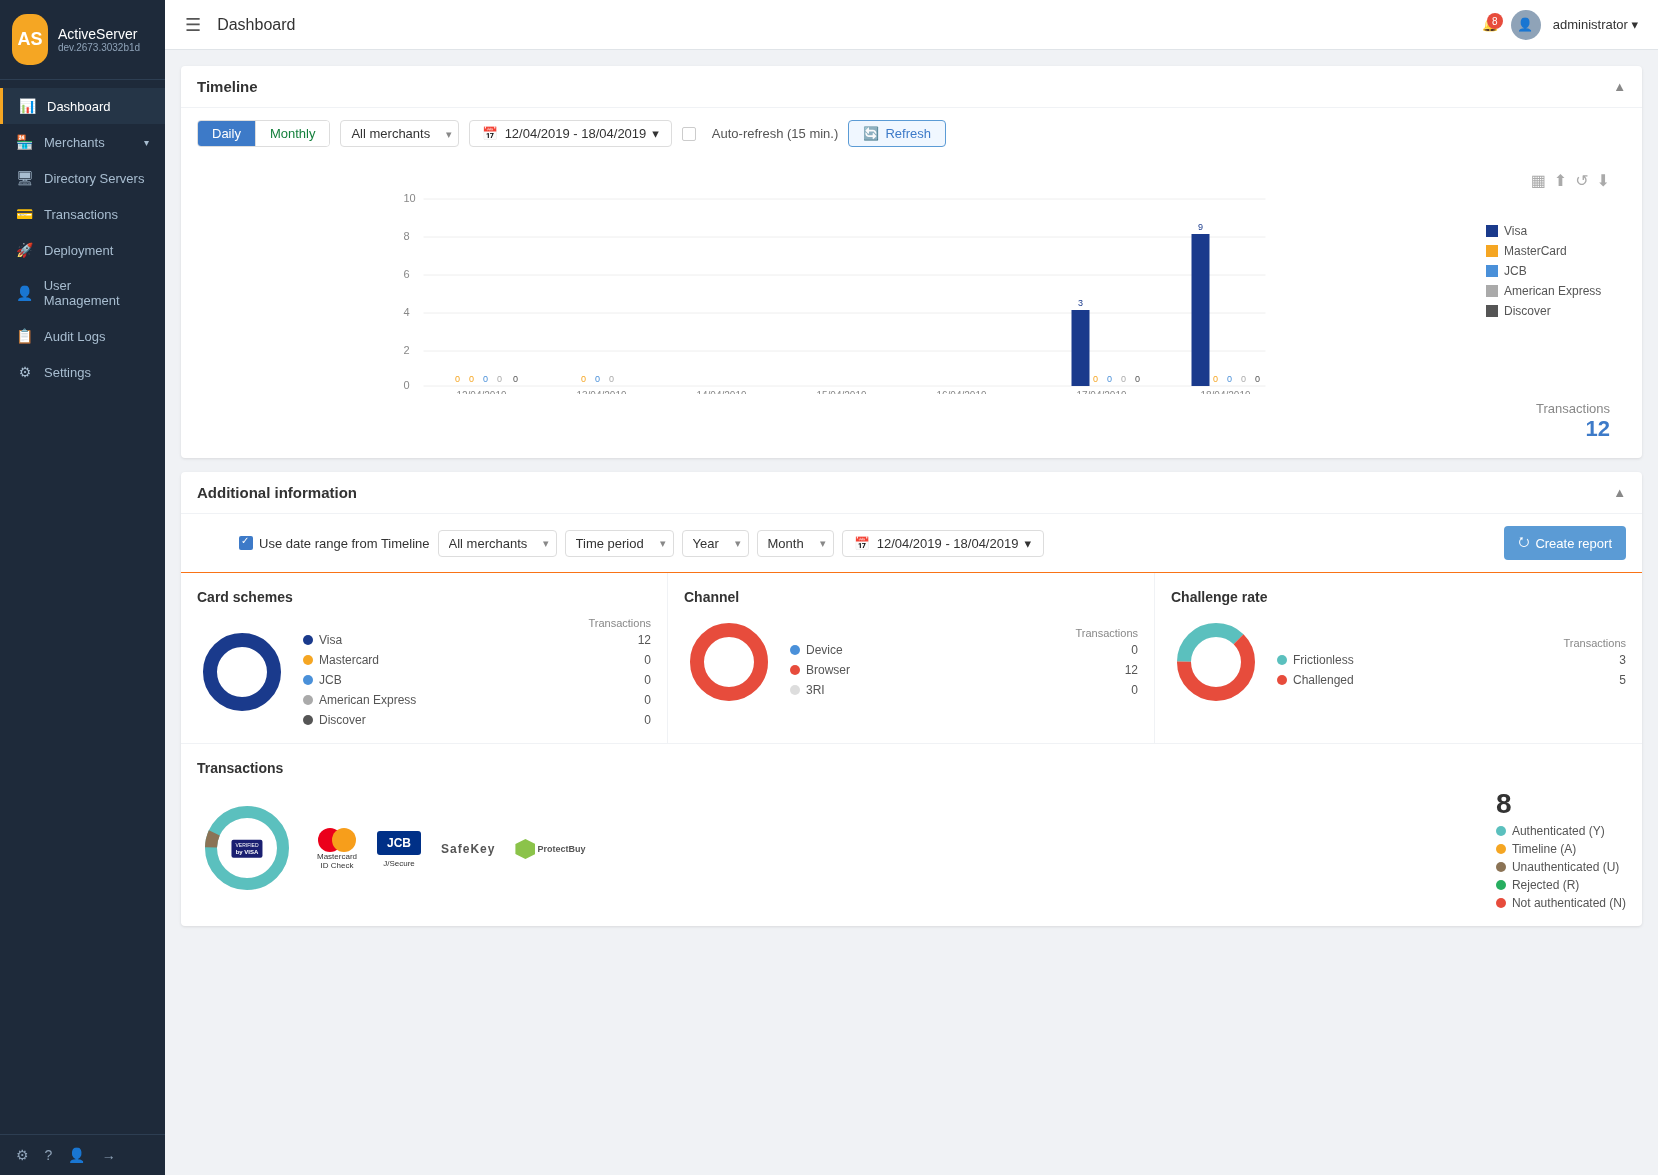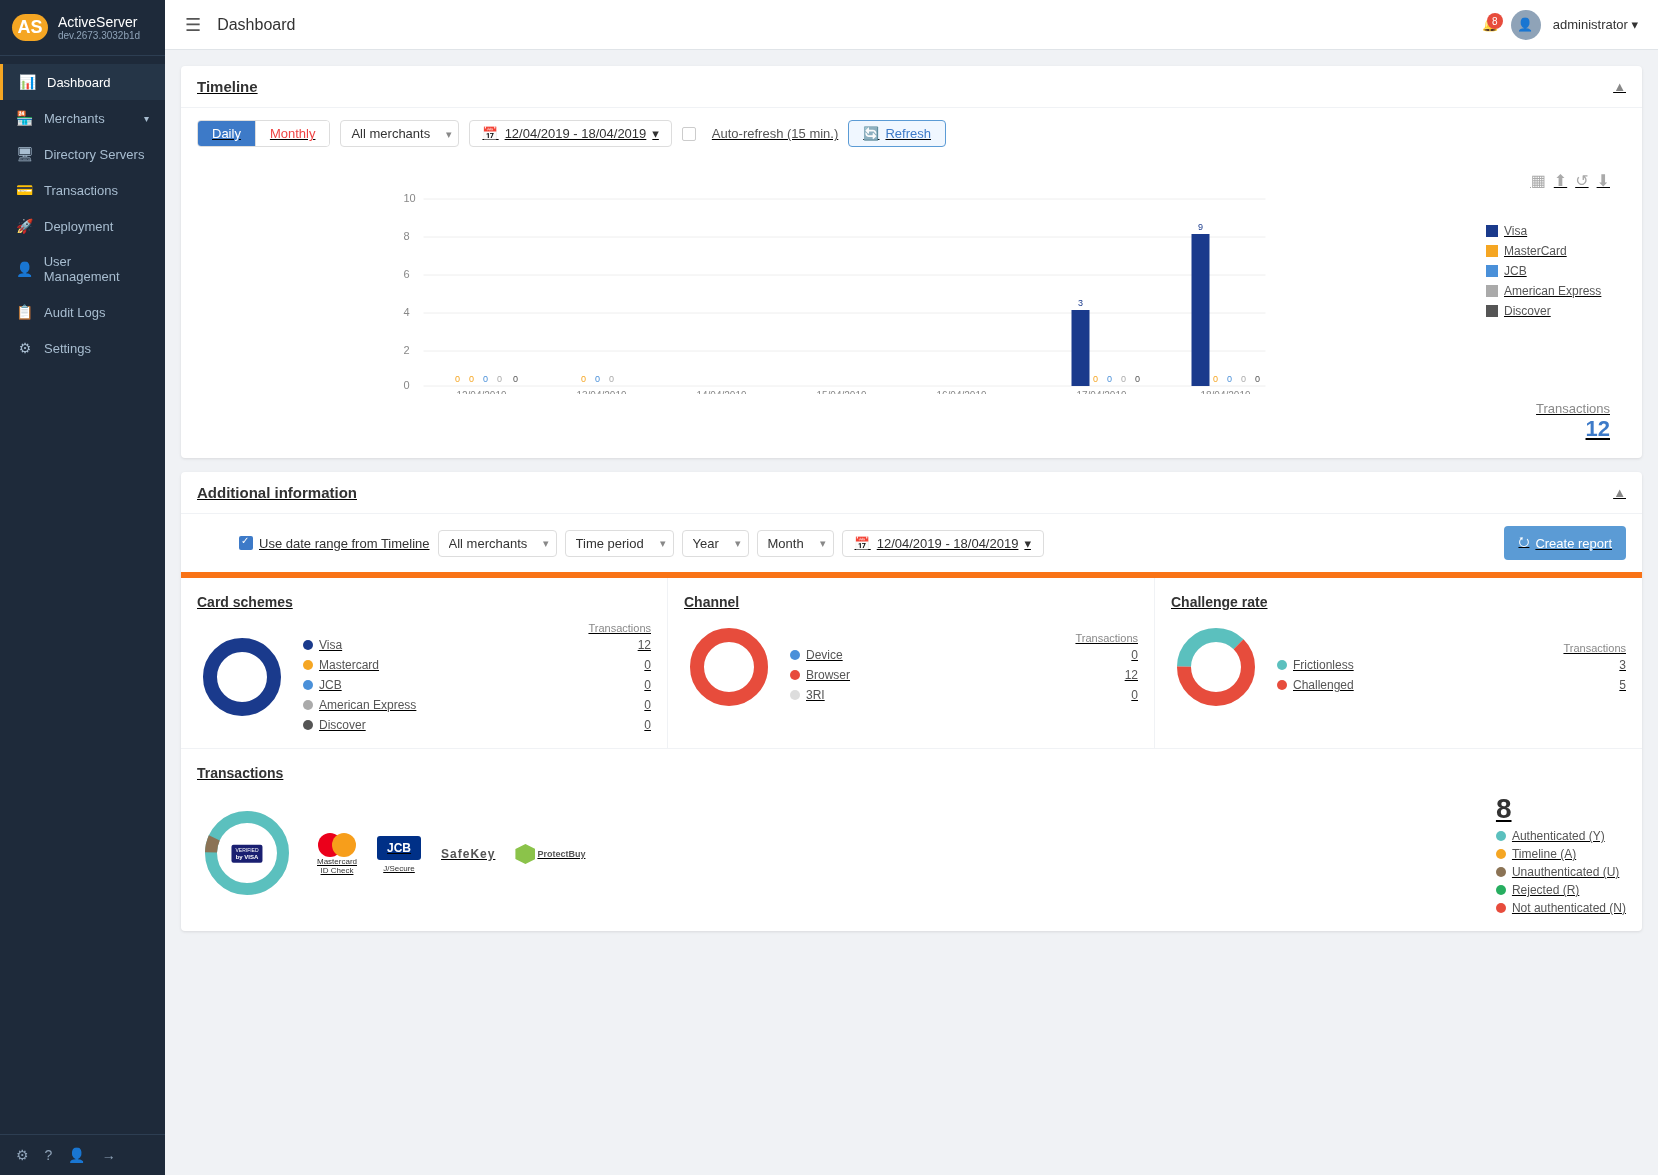--- a/index.html
+++ b/index.html
@@ -1,21 +1,21 @@
 <!DOCTYPE html>
 <html><head>
   <meta charset="utf-8">
   <style>
     * { box-sizing: border-box; margin: 0; padding: 0; }
     body { font-family: 'Segoe UI', Arial, sans-serif; font-size: 13px; background: #f0f2f5; display: flex; height: 100vh; overflow: hidden; }
 
     
     .sidebar { width: 165px; min-width: 165px; background: #1e2a3a; color: #fff; display: flex; flex-direction: column; height: 100vh; }
     .sidebar-header { padding: 14px 12px; display: flex; align-items: center; gap: 10px; border-bottom: 1px solid #2d3e52; }
-    .sidebar-logo { width: 36px; height: 27px; background: #f5a623; border-radius: 15px; display: flex; align-items: center; justify-content: center; font-weight: bold; font-size: 18px; color: #fff; flex-shrink: 0; }
+    .sidebar-logo { width: 36px; height: 51px; background: #f5a623; border-radius: 15px; display: flex; align-items: center; justify-content: center; font-weight: bold; font-size: 18px; color: #fff; flex-shrink: 0; }
     .sidebar-brand { display: flex; flex-direction: column; }
     .sidebar-brand-name { font-size: 14px; font-weight: 400; color: #fff; }
     .sidebar-brand-sub { font-size: 10px; color: #8fa3b8; }
     .sidebar-nav { flex: 1; padding: 8px 0; overflow-y: auto; }
     .nav-item { display: flex; align-items: center; gap: 10px; padding: 10px 16px; cursor: pointer; color: #a8bdd0; font-size: 13px; position: relative; }
     .nav-item.active { background: #253547; color: #fff; border-left: 3px solid #f5a623; }
     .nav-item .nav-icon { width: 18px; text-align: center; font-size: 14px; }
     .nav-item .chevron { margin-left: auto; font-size: 10px; }
     .sidebar-footer { padding: 12px 16px; display: flex; gap: 16px; border-top: 1px solid #2d3e52; }
     .sidebar-footer-icon { color: #8fa3b8; cursor: pointer; font-size: 14px; }
@@ -28,29 +28,29 @@
     .topbar-right { display: flex; align-items: center; gap: 12px; }
     .notif-icon { position: relative; cursor: pointer; }
     .notif-badge { position: absolute; top: -4px; right: -4px; background: #e74c3c; color: #fff; border-radius: 50%; width: 16px; height: 16px; font-size: 10px; display: flex; align-items: center; justify-content: center; }
     .avatar { width: 30px; height: 30px; border-radius: 50%; background: #8fa3b8; display: flex; align-items: center; justify-content: center; color: #fff; font-size: 13px; cursor: pointer; }
     .admin-label { font-size: 13px; color: #333; cursor: pointer; }
 
     
     .content { flex: 1; overflow-y: auto; padding: 16px; display: flex; flex-direction: column; gap: 14px; }
 
     
-    .card { background: #fff; border-radius: 4px; box-shadow: 0 1px 3px rgba(0,0,0,0.1); text-decoration: underline; }
+    .card { background: #fff; border-radius: 4px; box-shadow: 0 1px 3px rgba(0,0,0,0.1); }
     .card-header { display: flex; align-items: center; justify-content: space-between; padding: 12px 16px; border-bottom: 1px solid #f0f2f5; }
     .card-title { font-size: 15px; color: #333; font-weight: 600; }
     .collapse-icon { cursor: pointer; color: #888; }
 
     
     .timeline-controls { padding: 12px 16px; display: flex; align-items: center; gap: 10px; flex-wrap: wrap; }
     .btn-group { display: flex; border: 1px solid #ddd; border-radius: 4px; overflow: hidden; }
-    .btn-group-item { padding: 5px 14px; cursor: pointer; font-size: 13px; background: #fff; color: #ef4444; border: none; }
+    .btn-group-item { padding: 5px 14px; cursor: pointer; font-size: 13px; background: #fff; color: #15803d; border: none; }
     .btn-group-item.active { background: #3d7ac8; color: #fff; }
     .divider-v { width: 1px; background: #ddd; }
     .select-wrap { position: relative; display: inline-block; }
     .select-wrap select { appearance: none; padding: 5px 28px 5px 10px; border: 1px solid #ddd; border-radius: 4px; font-size: 13px; color: #333; background: #fff; cursor: pointer; }
     .select-wrap::after { content: '▾'; position: absolute; right: 8px; top: 50%; transform: translateY(-50%); pointer-events: none; color: #888; font-size: 11px; }
     .date-range-btn { display: flex; align-items: center; gap: 6px; padding: 5px 12px; border: 1px solid #ddd; border-radius: 4px; cursor: pointer; font-size: 13px; color: #333; background: #fff; }
     .auto-refresh { display: flex; align-items: center; gap: 16px; font-size: 13px; color: #555; cursor: pointer; }
     .checkbox { width: 14px; height: 14px; border: 1px solid #ccc; border-radius: 2px; cursor: pointer; }
     .btn-refresh { display: flex; align-items: center; gap: 6px; padding: 5px 14px; border: 1px solid #5b9bd5; border-radius: 4px; cursor: pointer; font-size: 13px; color: #3d7ac8; background: #f0f7ff; }
 
@@ -69,21 +69,21 @@
     .bar-chart-svg { width: 100%; height: 200px; }
 
     
     .add-info-controls { padding: 12px 16px; display: flex; align-items: center; gap: 8px; flex-wrap: wrap; margin-left: 42px; }
     .checkbox-label { display: flex; align-items: center; gap: 6px; font-size: 13px; color: #333; cursor: pointer; }
     .checkbox-checked { width: 14px; height: 14px; background: #3d7ac8; border-radius: 2px; display: inline-block; position: relative; }
     .checkbox-checked::after { content: '✓'; color: #fff; font-size: 10px; position: absolute; top: -1px; left: 2px; }
     .btn-create-report { display: flex; align-items: center; gap: 6px; padding: 6px 14px; border: none; border-radius: 4px; cursor: pointer; font-size: 13px; color: #fff; background: #5b9bd5; margin-left: auto; }
 
     
-    .stats-grid { display: grid; grid-template-columns: 1fr 1fr 1fr; gap: 0; border-top: 6px solid #f97316; }
+    .stats-grid { display: grid; grid-template-columns: 1fr 1fr 1fr; gap: 0; border-top: 1px solid #f97316; }
     .stat-card { padding: 16px; border-right: 1px solid #f0f2f5; }
     .stat-card:last-child { border-right: none; }
     .stat-title { font-size: 14px; color: #333; font-weight: 600; margin-bottom: 12px; }
 
     
     .donut-section { display: flex; align-items: center; gap: 16px; }
     .donut-legend { display: flex; flex-direction: column; gap: 6px; }
     .donut-legend-row { display: flex; align-items: center; justify-content: space-between; gap: 20px; font-size: 12px; color: #555; }
     .donut-legend-left { display: flex; align-items: center; gap: 6px; }
     .dot { width: 10px; height: 10px; border-radius: 50%; flex-shrink: 0; }

